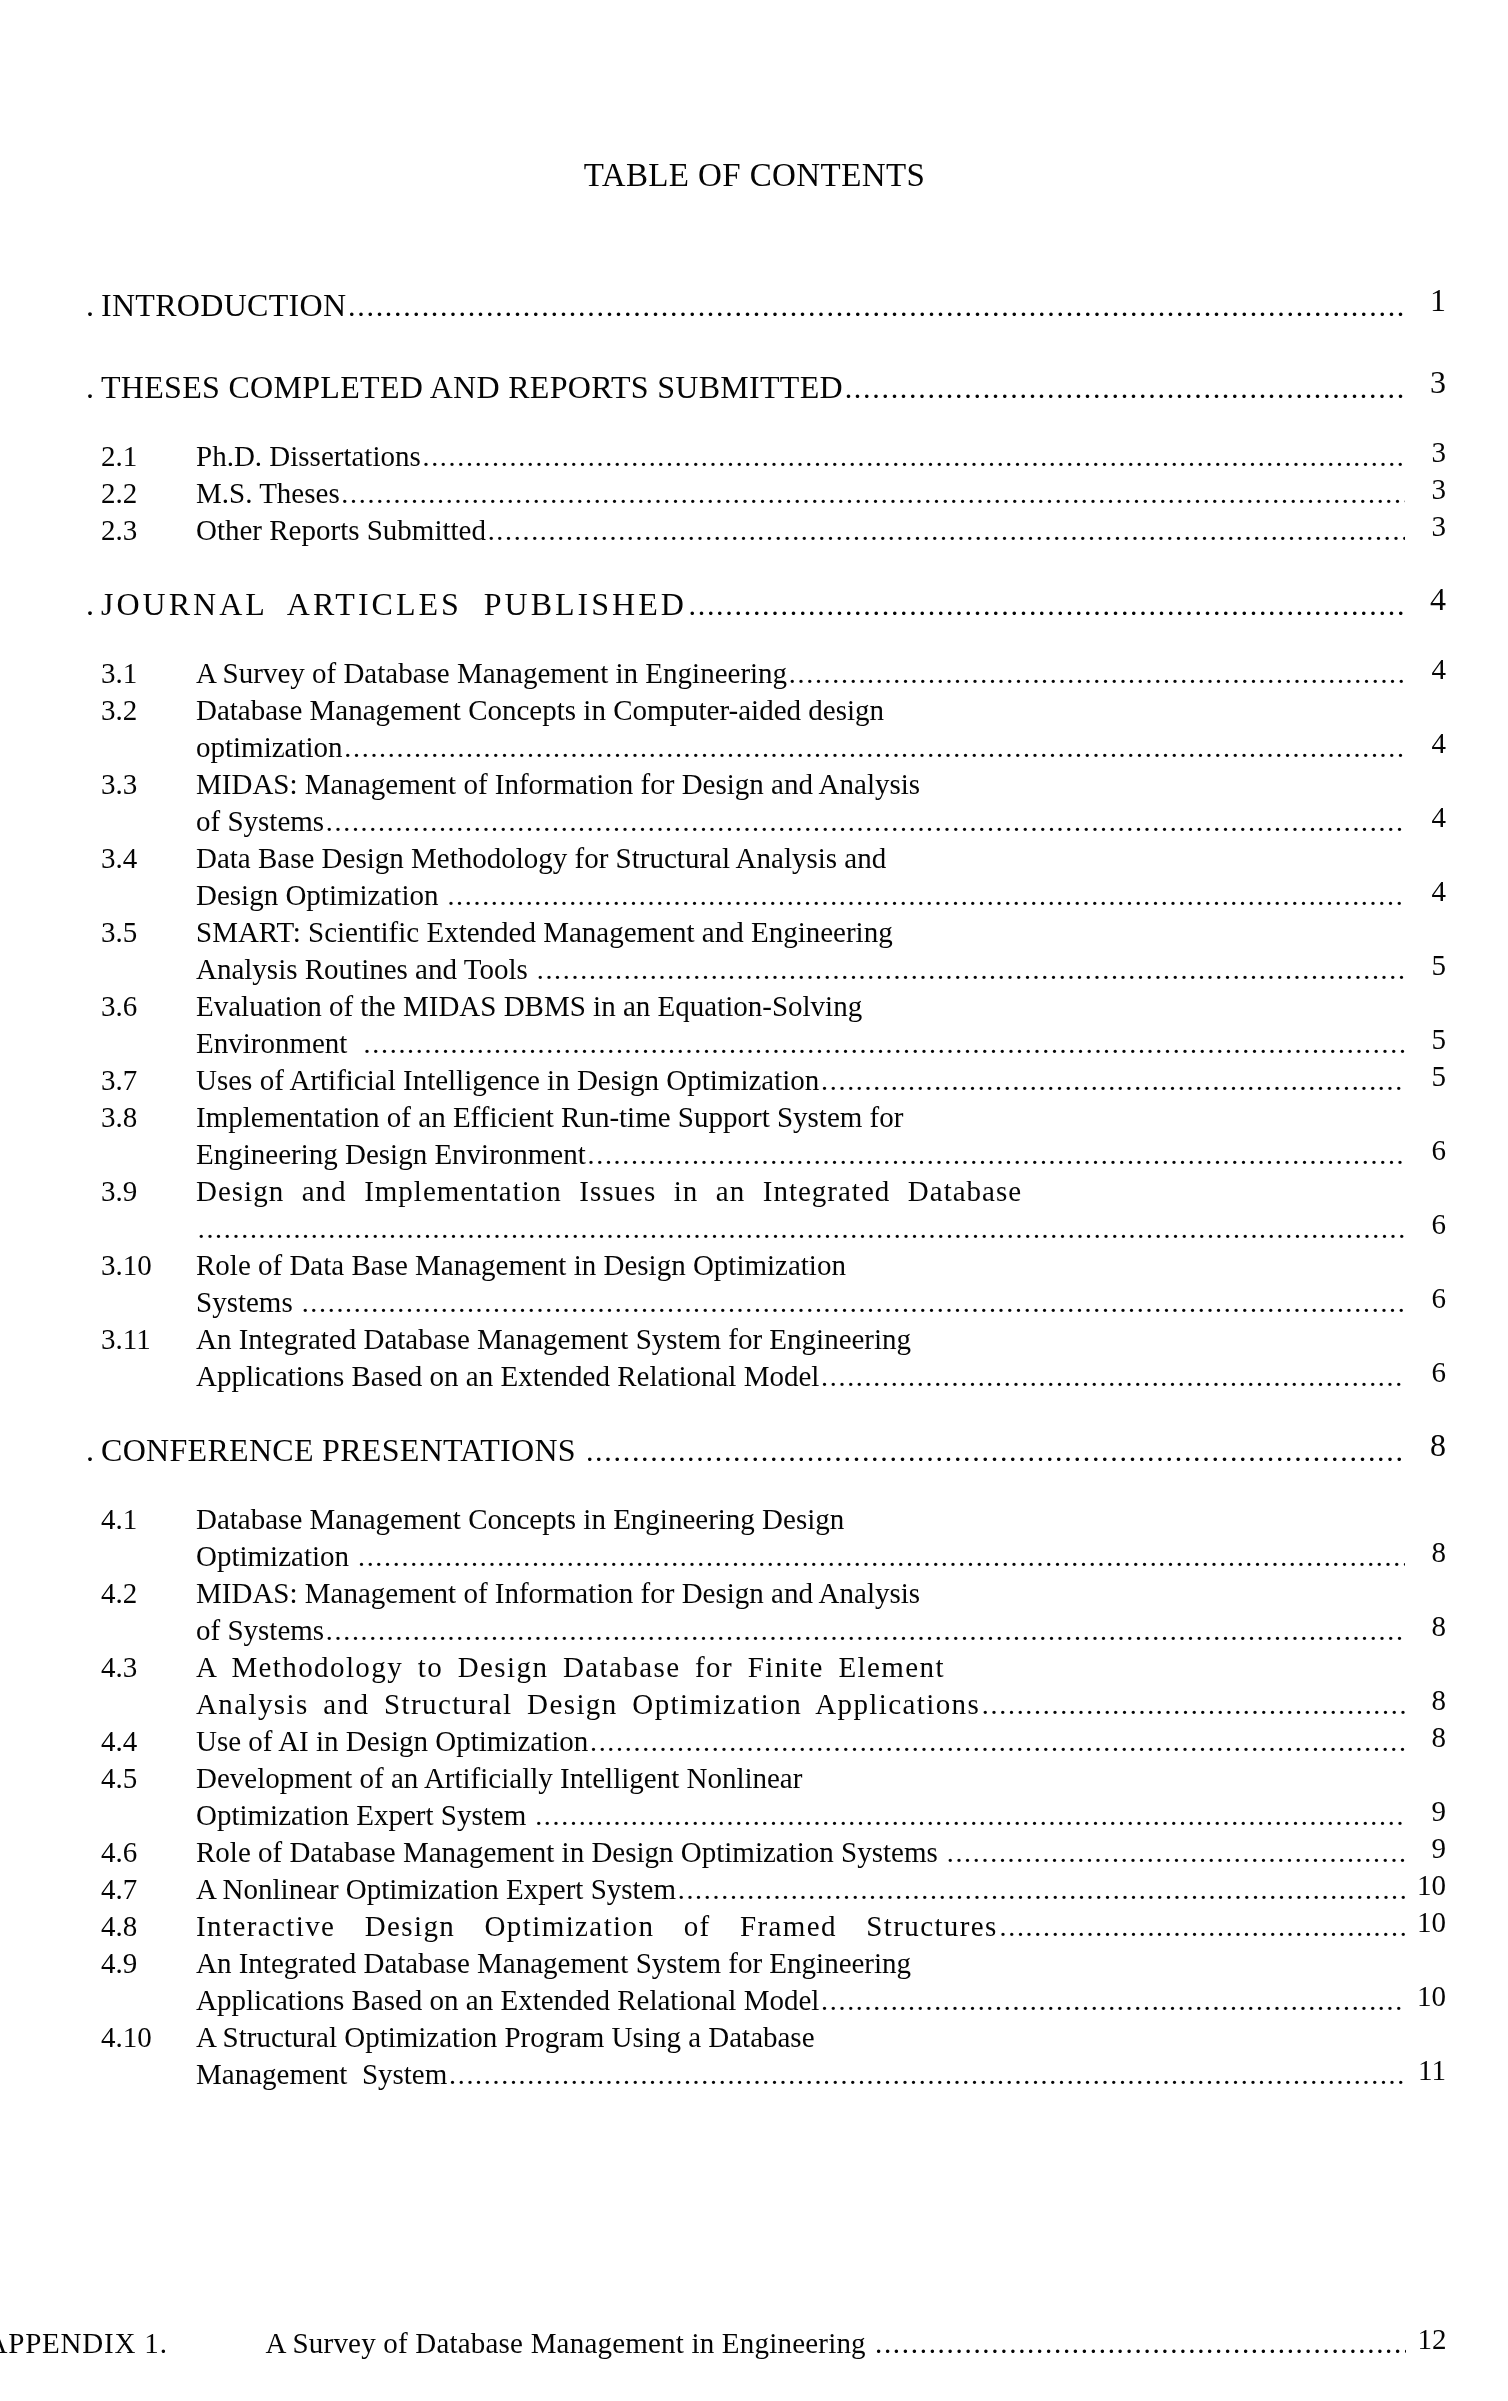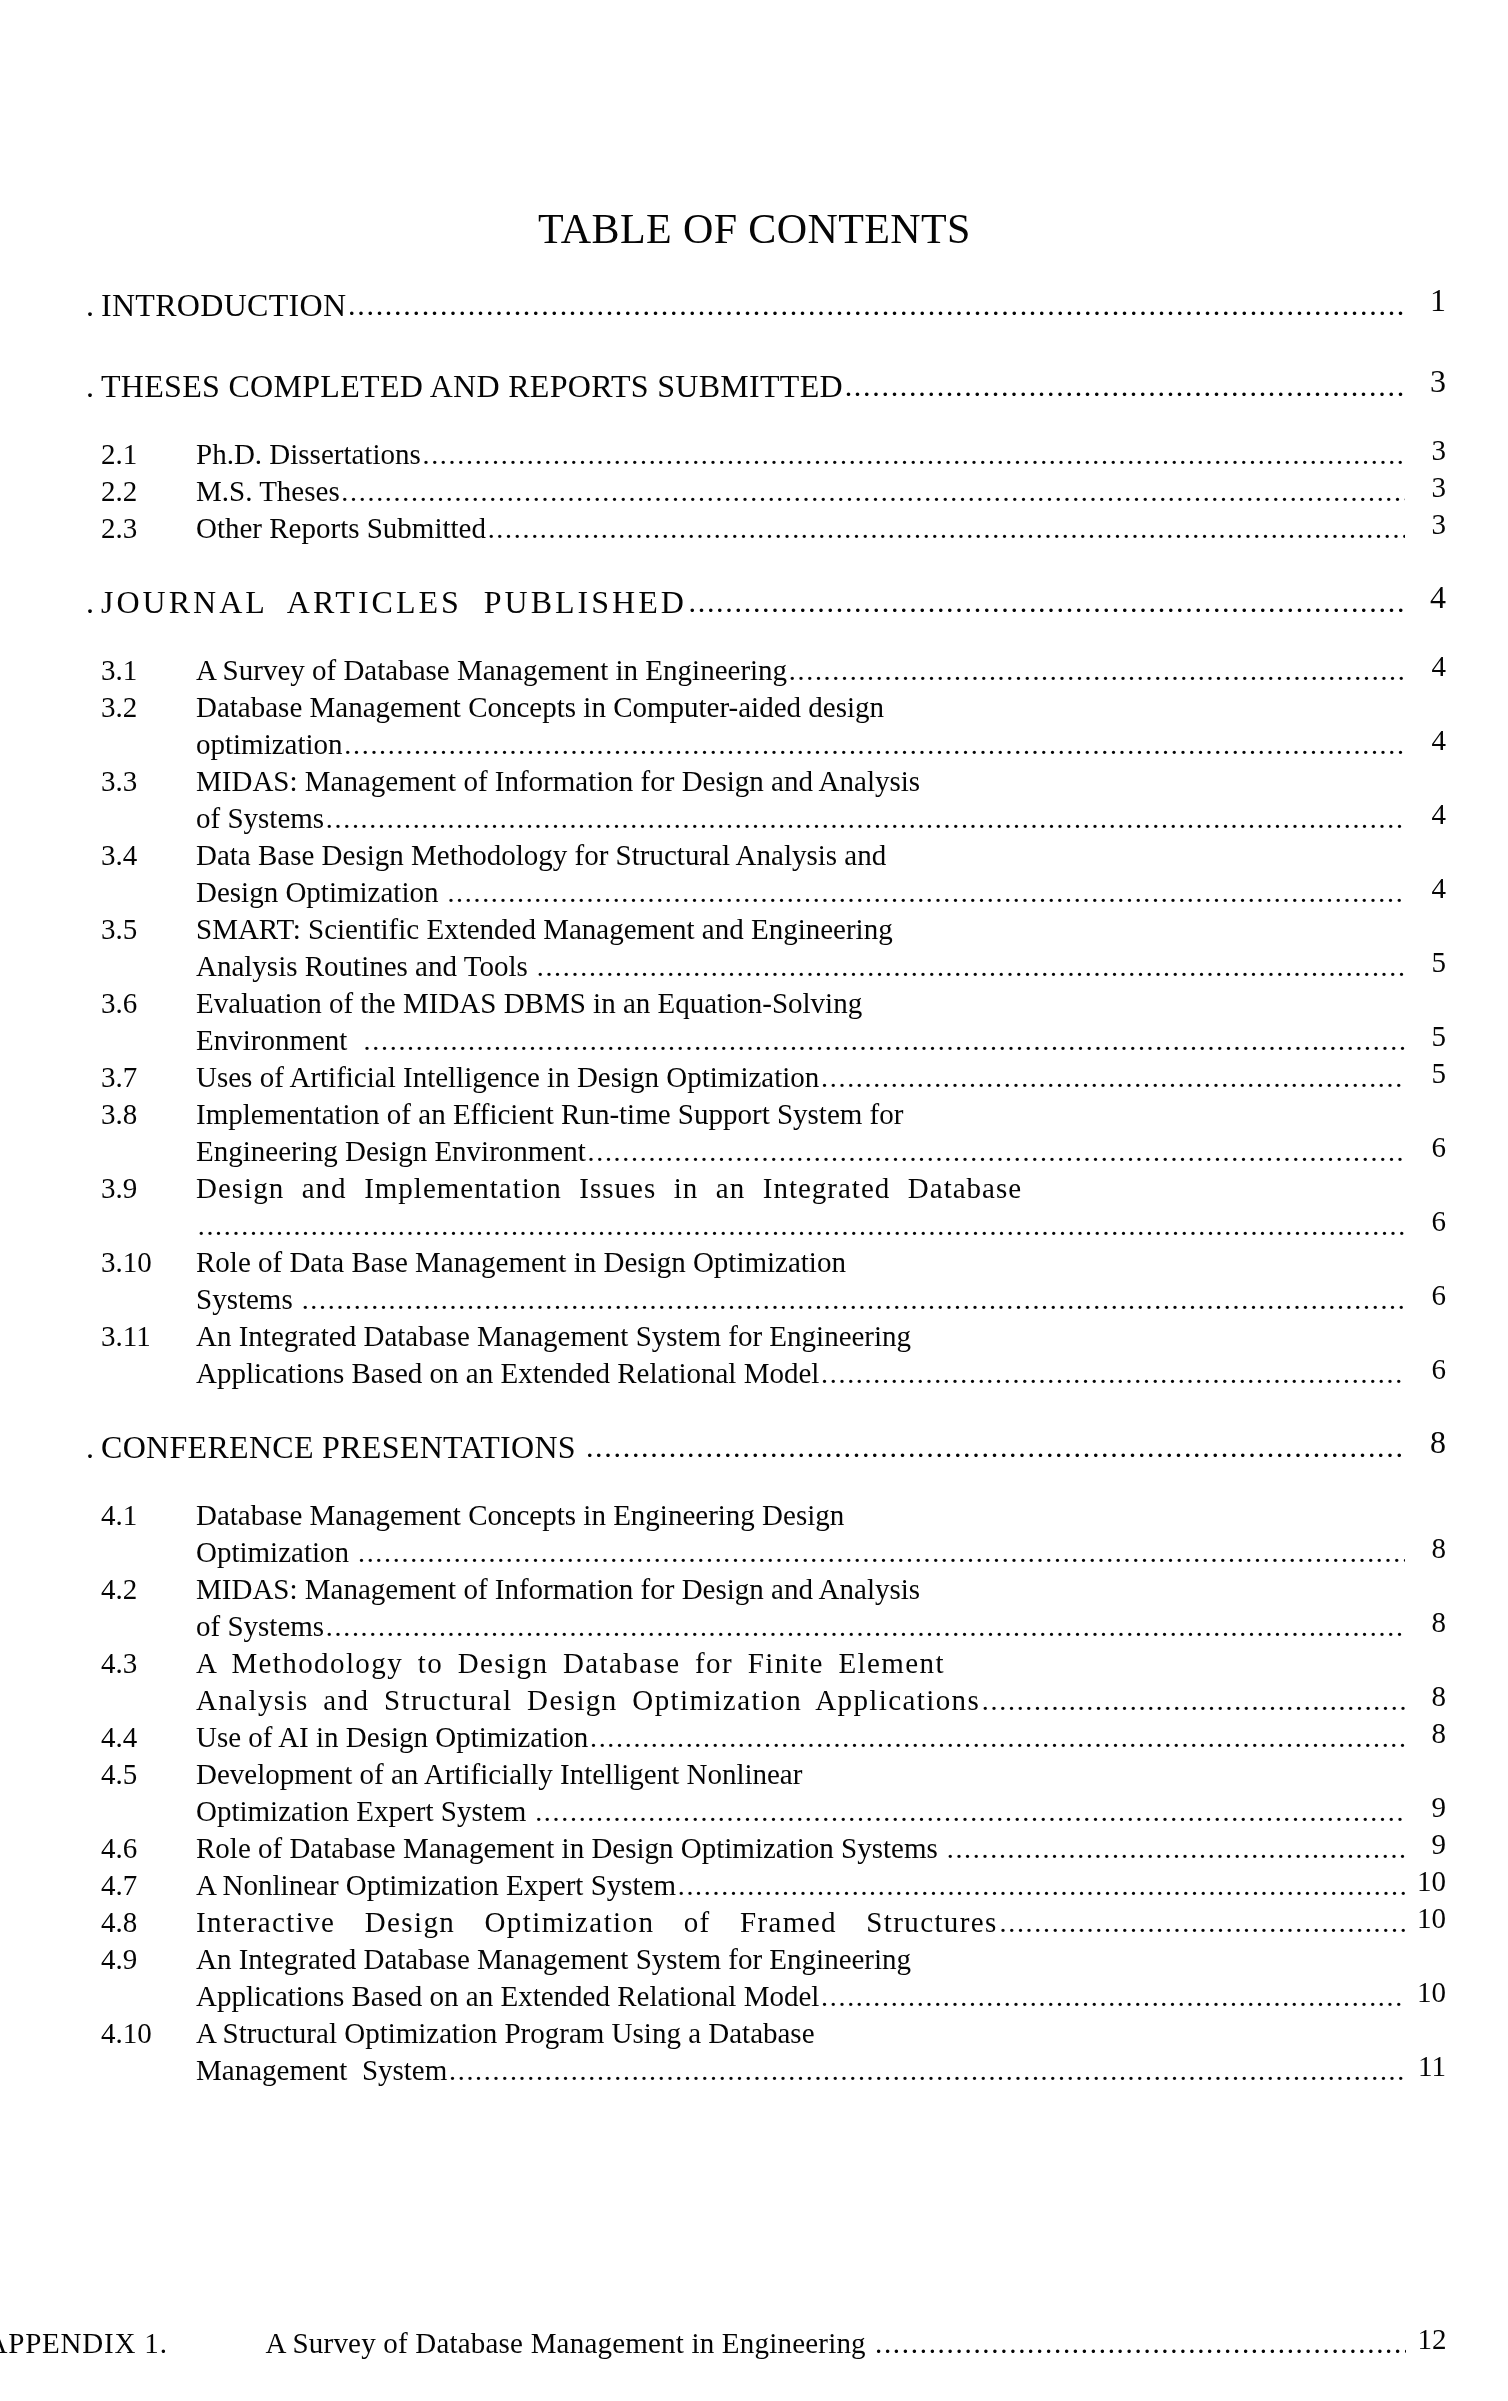--- a/index.html
+++ b/index.html
@@ -22,24 +22,23 @@
     overflow: hidden;
   }
 
   
   #doc-title {
     position: absolute;
     top: 157px;
     left: 0;
     width: 1509px;
     text-align: center;
-    font-size: 42px;
+    font-size: 33px;
     letter-spacing: 0.4px;
     font-weight: 400;
-    margin-top: 48px;
   }
 
   
   #toc {
     position: absolute;
     top: 279px;
     left: 0;
     width: 1509px;
   }
 
@@ -98,21 +97,20 @@
     padding-right: 63px;
     position: relative;
     top: -5px;
   }
   .row.no-leader .leader::after { content: ""; }
 
   
   .sec .row {
     font-size: 32px;
     line-height: 52px;
-    align-items: center;
   }
   .sec .pad   { width: 101px; }
   .sec .label { letter-spacing: 0.3px; }
   .sec .label.tracked { letter-spacing: 3px; }
   .sec .leader { font-size: 30px; }
   .sec .pageno { font-size: 32px; }
 
   
   .sub .row {
     font-size: 29px;

